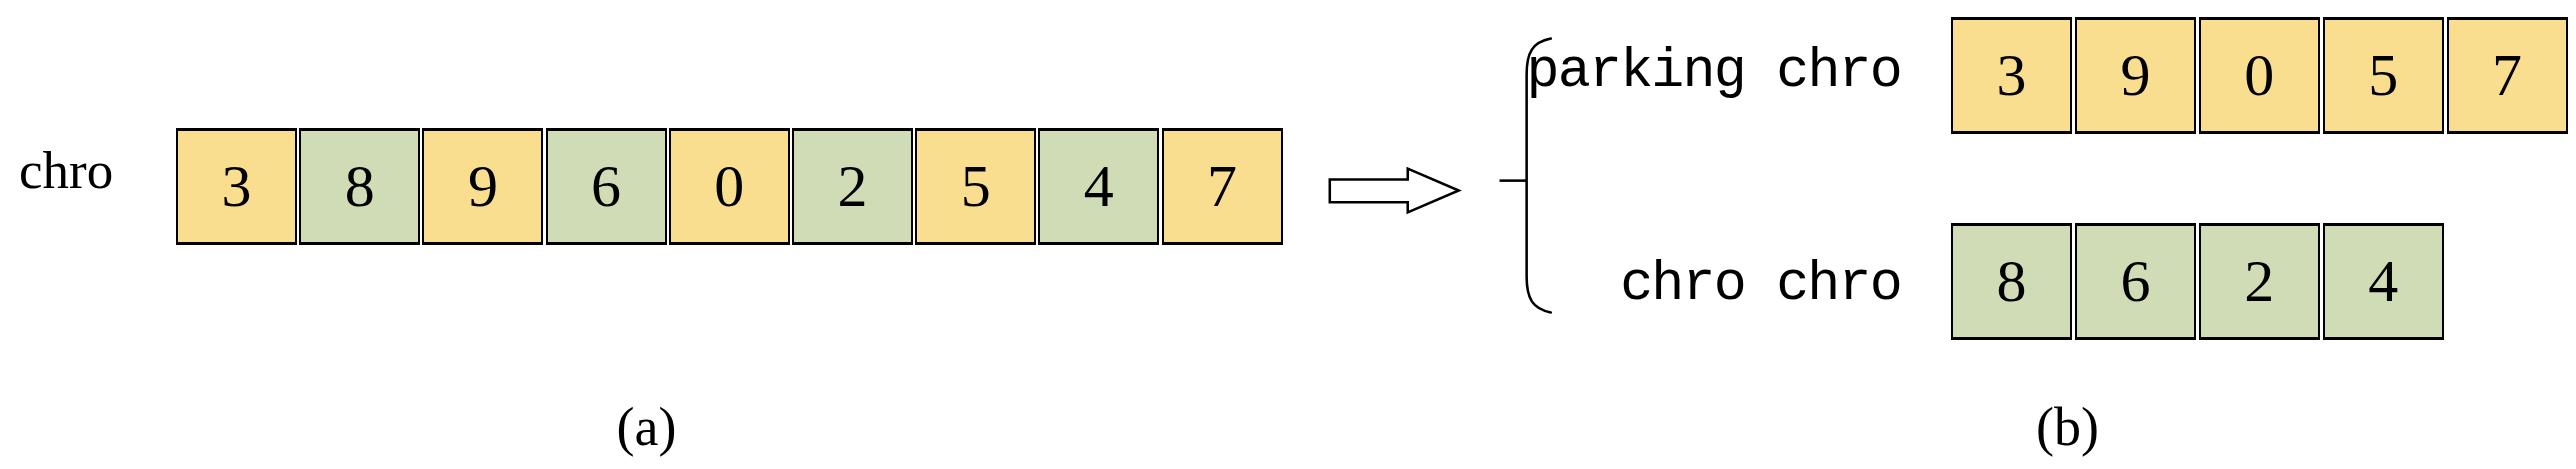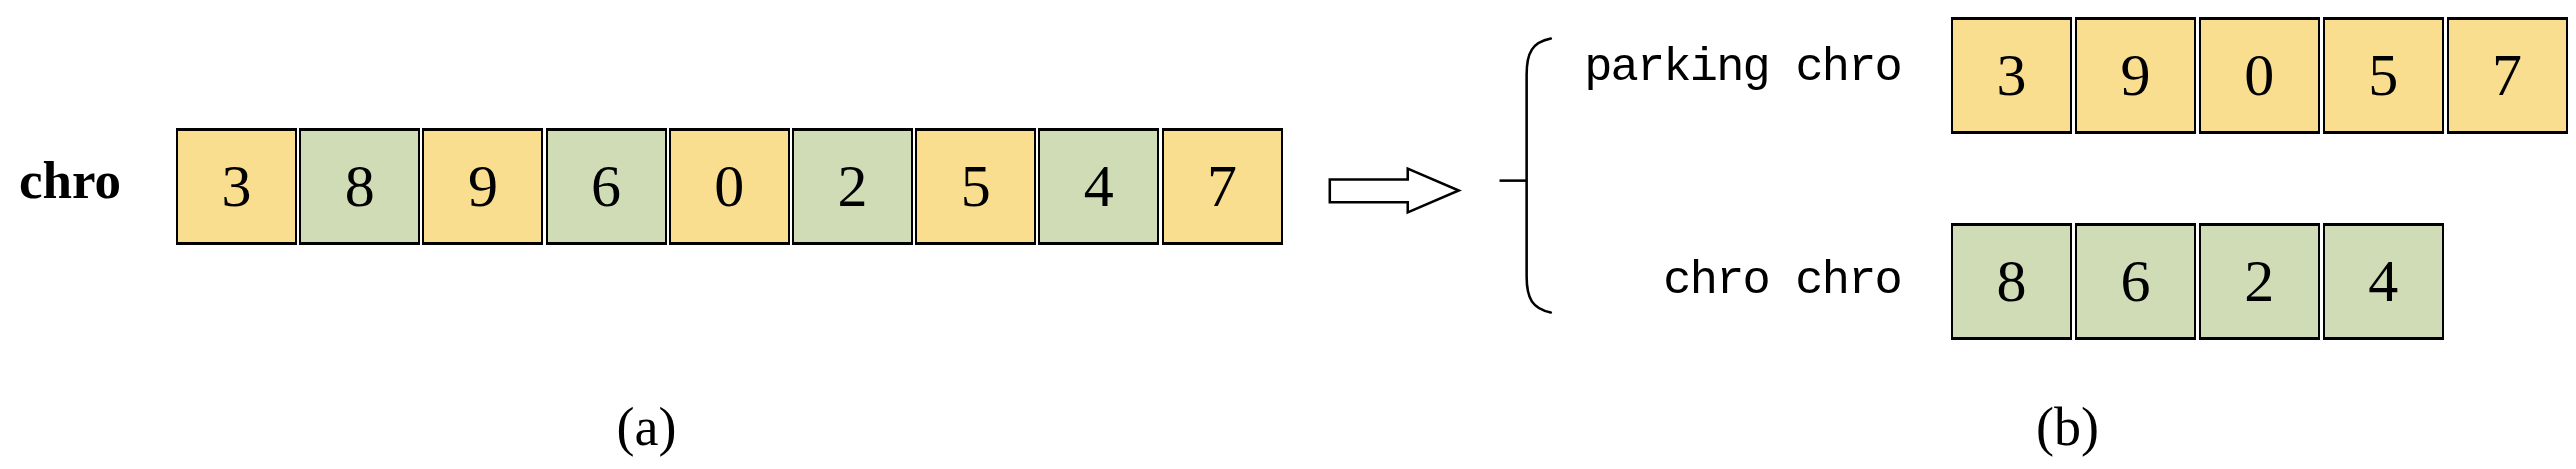--- a/index.html
+++ b/index.html
@@ -29,32 +29,31 @@
     font-family: "Liberation Serif", serif;
     box-sizing: content-box;
   }
   #row-chro    { left: 176px;  top: 128px; gap: 2.2px; }
   #row-parking { left: 1951px; top: 17px;  gap: 2.9px; }
   #row-task    { left: 1951px; top: 223px; gap: 2.9px; }
 
   .label-serif {
     position: absolute;
     left: 19px;
-    top: 154px;
+    top: 144px;
     font-size: 53px;
     line-height: 1;
     color: #000000;
     font-family: "Liberation Serif", serif;
     white-space: nowrap;
-    font-weight: bold;
   }
   .label-mono {
     position: absolute;
     right: 675px;
-    font-size: 47px;
+    font-size: 55px;
     line-height: 1;
     letter-spacing: -1.8px;
     color: #000000;
     font-family: "Liberation Mono", monospace;
     white-space: nowrap;
     text-align: right;
   }
   #label-parking { top: 44px; }
   #label-task    { top: 257px; }
 

